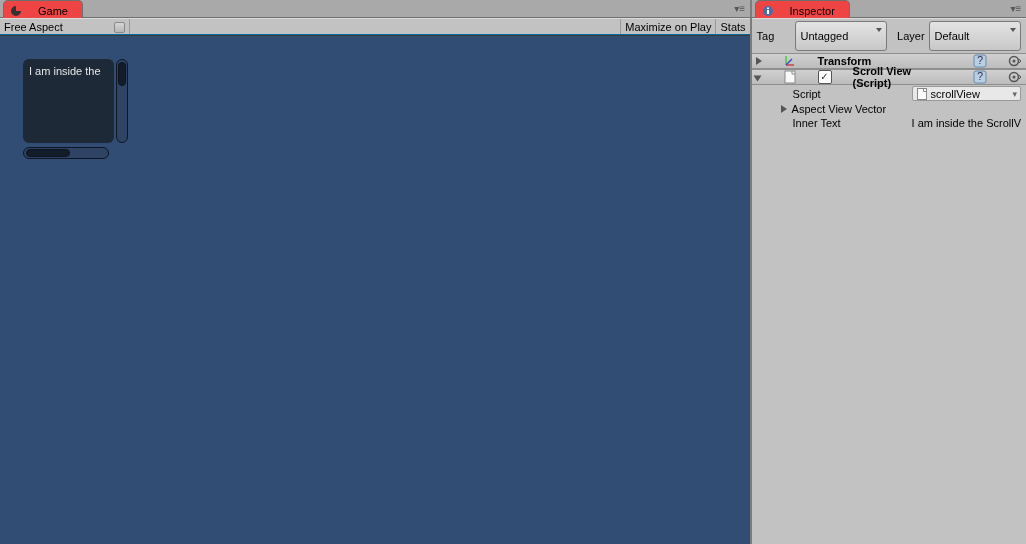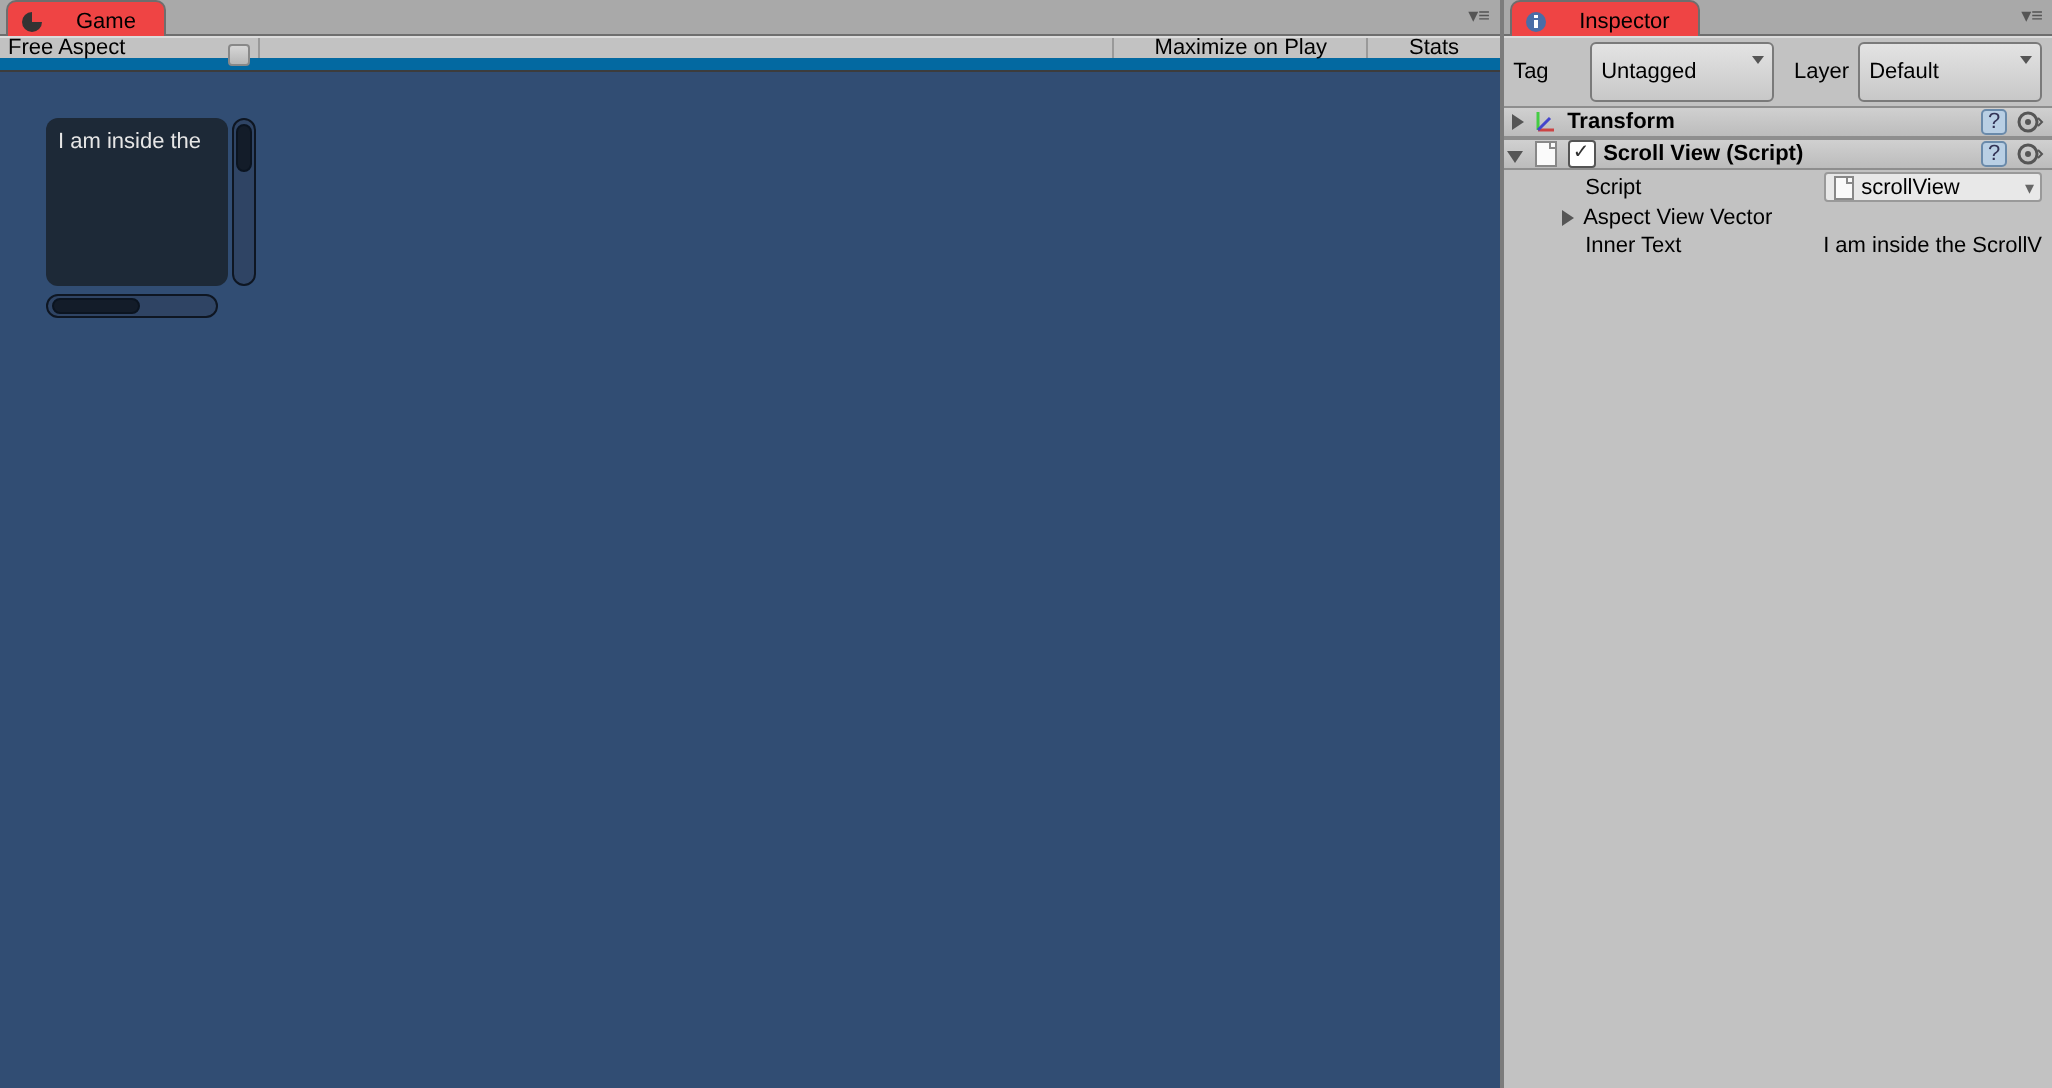--- a/index.html
+++ b/index.html
@@ -13,25 +13,25 @@
 
   
   .tabbar { height: 18px; background: #a9a9a9; position: relative; border-bottom: 1px solid #6e6e6e; }
   .tab { position: absolute; top: 0; left: 3px; height: 18px; background: #ef4444; border: 1px solid #6e6e6e; border-bottom: none; border-radius: 5px 5px 0 0; padding: 2px 14px 0 6px; display: flex; align-items: center; gap: 16px; }
   .tab.inspector { left: 3px; }
   .tab-icon { width: 12px; height: 12px; display: inline-flex; align-items: center; justify-content: center; }
   .menu-dots { position: absolute; right: 2px; top: 3px; width: 16px; height: 10px; display: flex; align-items: center; justify-content: center; gap: 2px; }
   .menu-glyph { font-size: 10px; color: #555; }
 
   
-  .game-toolbar { height: 17px; background: #c2c2c2; border-top: 1px solid #dcdcdc; border-bottom: 6px solid #0369a1; display: flex; align-items: stretch; }
+  .game-toolbar { height: 17px; background: #c2c2c2; border-top: 1px solid #dcdcdc; border-bottom: 1px solid #0369a1; display: flex; align-items: stretch; }
   .aspect-dd { width: 130px; background: #c2c2c2; border-right: 1px solid #999; display: flex; align-items: center; padding: 0 4px; position: relative; }
   .aspect-dd::after { content: ""; position: absolute; right: 4px; top: 3px; width: 9px; height: 9px; background: linear-gradient(180deg,#d6d6d6,#b6b6b6); border:1px solid #888; border-radius:2px;}
   .game-toolbar .spacer { flex: 1; }
-  .tb-btn { border-left: 1px solid #999; padding: 0 20px; display: flex; align-items: center; background: #c2c2c2; }
+  .tb-btn { border-left: 1px solid #999; padding: 0 4px; display: flex; align-items: center; background: #c2c2c2; }
 
   
   .game-view { flex: 1; background: #314d73; position: relative; border-top: 1px solid #3c3c3c; }
   .scroll-widget { position: absolute; left: 23px; top: 23px; width: 105px; }
   .scroll-body { display:flex; }
   .sv-content { width: 91px; height: 84px; background: #1d2937; border-radius: 6px; padding: 6px; color: #e6e6e6; overflow: hidden; }
   .sv-vbar { width: 12px; height: 84px; margin-left: 2px; background: #2f4464; border-radius: 6px; border:1px solid #0e1622; position:relative; }
   .sv-vthumb { position:absolute; left:1px; top:2px; width:8px; height:24px; background:#131c29; border-radius:5px; border:1px solid #0b1420;}
   .sv-hbar { width: 86px; height: 12px; margin-top: 4px; background: #2f4464; border-radius: 6px; border:1px solid #0e1622; position:relative;}
   .sv-hthumb { position:absolute; top:1px; left:2px; height:8px; width:44px; background:#131c29; border-radius:5px; border:1px solid #0b1420;}
@@ -44,21 +44,21 @@
   .chk.on::after { content:"✓"; font-size:10px; color:#333; line-height:1;}
   .go-name-input { flex:1; height:16px; background:#eee; border:1px solid #888; padding:0 3px; border-radius:2px;}
 
   .tag-row { display:flex; align-items:center; padding: 2px 5px; gap:4px;}
   .tag-row .lbl { width:34px; }
   .dd { height:30px; background: linear-gradient(180deg,#e3e3e3,#c8c8c8); border:1px solid #7a7a7a; border-radius:3px; padding:0 14px 0 5px; display:flex; align-items:center; position:relative; }
   .dd::after { content:""; position:absolute; right:4px; top:6px; border-left:3px solid transparent; border-right:3px solid transparent; border-top:4px solid #555;}
   .dd.tag { width:92px; }
   .dd.layer { flex:1; }
 
-  .comp-header { height:16px; background: linear-gradient(180deg,#d0d0d0,#bcbcbc); border-top:1px solid #8e8e8e; border-bottom:1px solid #8e8e8e; display:flex; align-items:center; padding:0 4px; gap:4px; }
+  .comp-header { height:16px; background: linear-gradient(180deg,#d0d0d0,#bcbcbc); border-top:1px solid #8e8e8e; border-bottom:1px solid #8e8e8e; display:flex; align-items:center; padding:0 4px; gap:21px; }
   .foldout { width:0; height:0; border-top:4px solid transparent; border-bottom:4px solid transparent; border-left:6px solid #555; transform-origin:25% 50%;}
   .foldout.open { transform: rotate(90deg); }
   .foldout.right { transform: rotate(0deg); }
   .comp-title { font-weight:bold; flex:1;}
   .mini-icon { width:14px; height:14px; display:inline-flex; align-items:center; justify-content:center;}
 
   .prop-row { display:flex; padding:1px 5px; align-items:center; gap:3px;margin-left:24px;}
   .prop-label { width:128px; padding-left:12px;}
   .prop-val { flex:1; display:flex; align-items:center; gap:3px; overflow:hidden; white-space:nowrap;}
   .obj-field { flex:1; height:15px; background:#e8e8e8; border:1px solid #999; border-radius:2px; display:flex; align-items:center; padding:0 3px; gap:3px; position:relative;}

